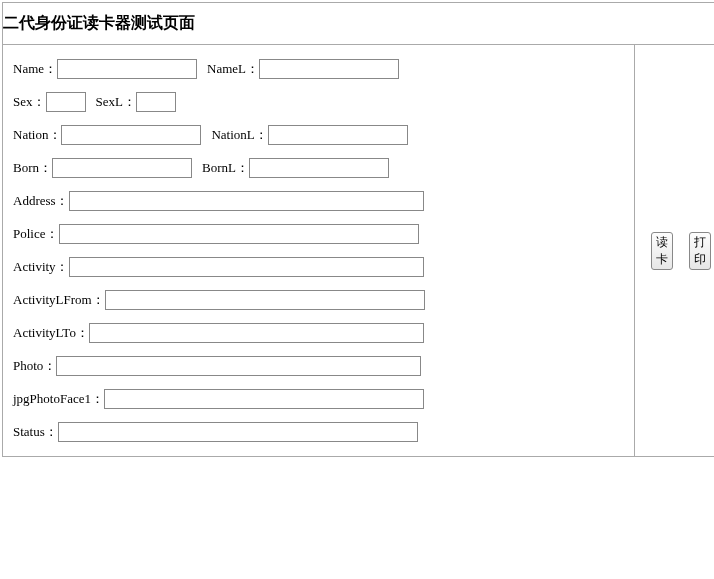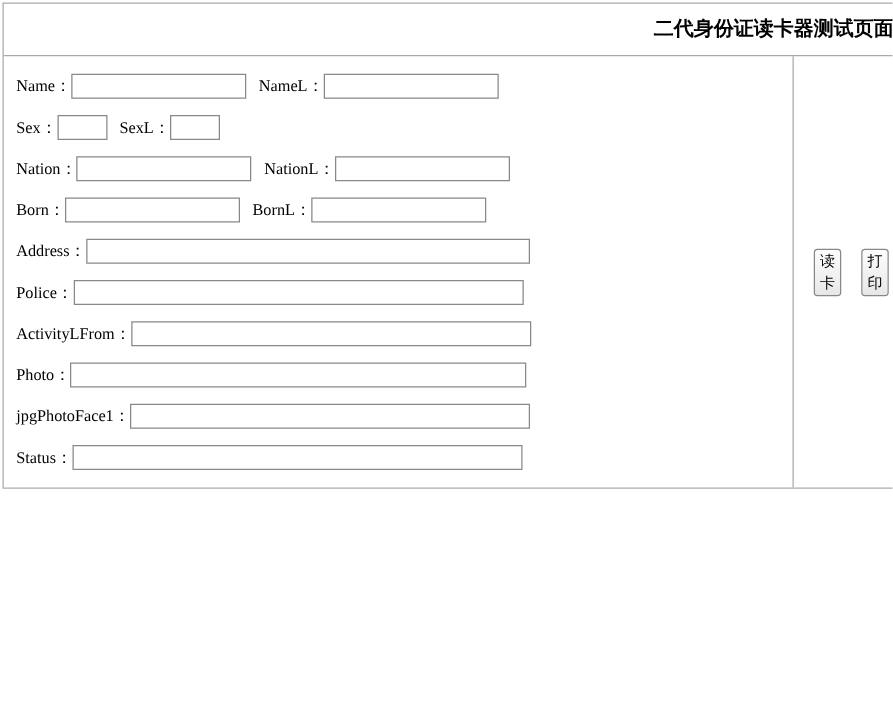--- a/index.html
+++ b/index.html
@@ -9,21 +9,21 @@
     font-size: 13px;
     background: #fff;
     color: #000;
   }
   .page {
     width: 714px;
     border: 1px solid #aaa;
     margin: 2px;
   }
   .title-row {
-    text-align: right;
+    text-align: left;
     padding: 10px 0 10px 0;
     font-size: 16px;
     font-weight: bold;
     border-bottom: 1px solid #aaa;
   }
   .content-row {
     display: flex;
     align-items: stretch;
   }
   .form-col {
@@ -116,26 +116,34 @@
         <span class="lbl">Address：</span>
         <input class="txt" style="width: 355px;" value="">
       </div>
 
 
       <div class="frow">
         <span class="lbl">Police：</span>
         <input class="txt" style="width: 360px;" value="">
       </div>
 
+      <div class="frow">
+        <span class="lbl">Activity：</span>
+        <input class="txt" style="width: 355px;" value="">
+      </div>
 
       <div class="frow">
         <span class="lbl">ActivityLFrom：</span>
         <input class="txt" style="width: 320px;" value="">
       </div>
 
+      <div class="frow">
+        <span class="lbl">ActivityLTo：</span>
+        <input class="txt" style="width: 335px;" value="">
+      </div>
 
       <div class="frow">
         <span class="lbl">Photo：</span>
         <input class="txt" style="width: 365px;" value="">
       </div>
 
       <div class="frow">
         <span class="lbl">jpgPhotoFace1：</span>
         <input class="txt" style="width: 320px;" value="">
       </div>

